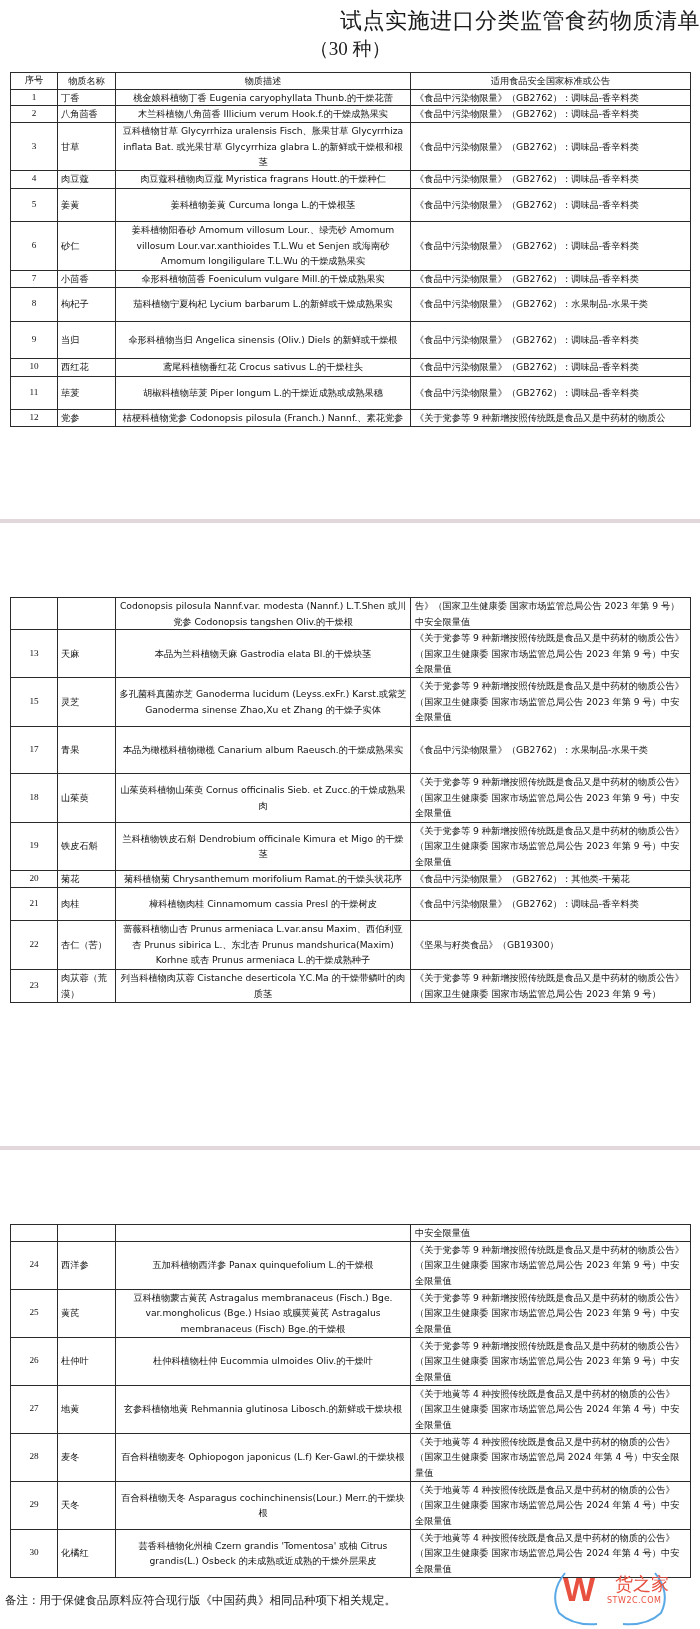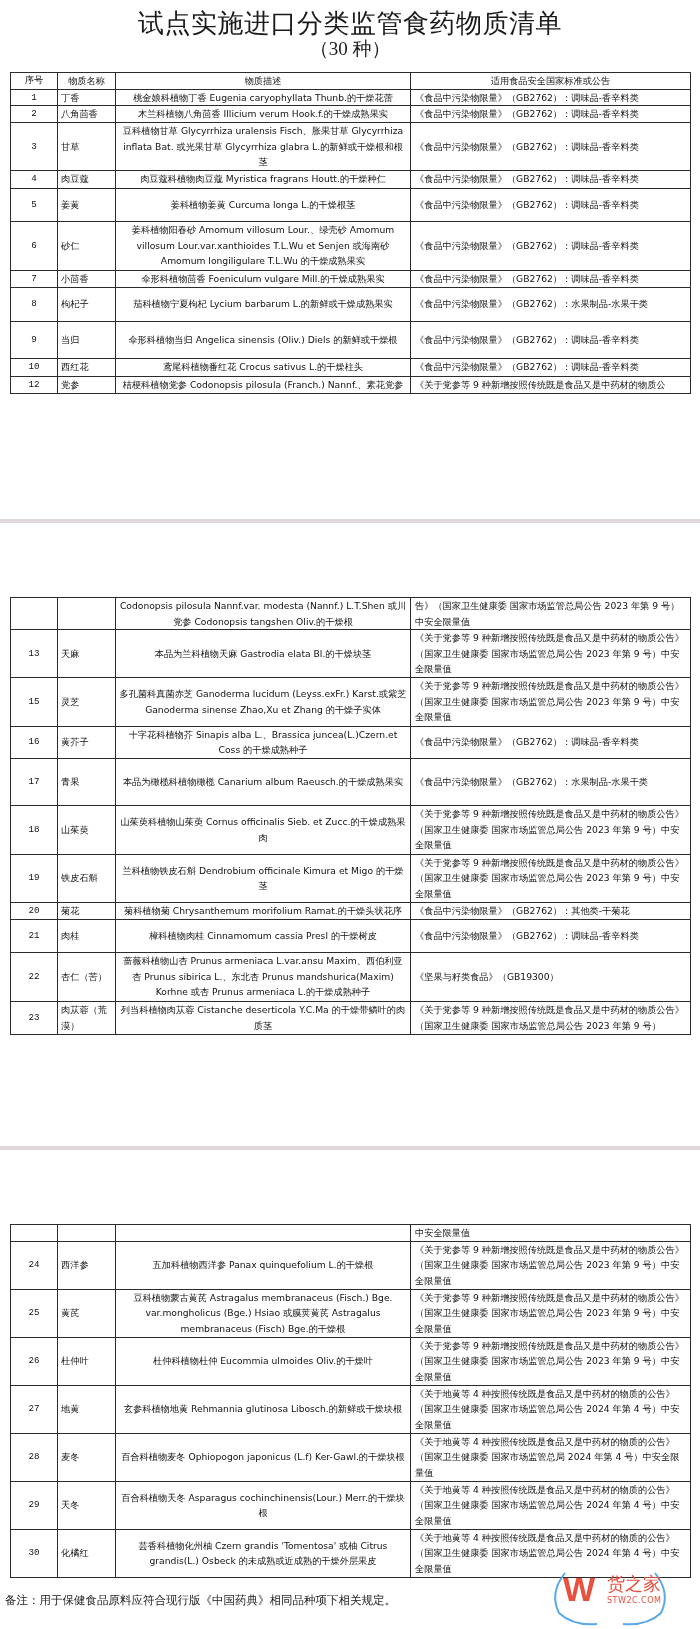--- a/index.html
+++ b/index.html
@@ -1,33 +1,33 @@
 <!DOCTYPE html>
 <html><head>
 <meta charset="utf-8">
 <style>
   html, body { margin:0; padding:0; background:#ffffff; }
   body { width:700px; height:1629px; position:relative; overflow:hidden;
          font-family:"DejaVu Sans", "Liberation Sans", sans-serif; color:#111; }
   .title { position:absolute; left:0; width:700px; text-align:center; color:#1a1a1a; }
-  .t1 { top:6px; font-size:26px; letter-spacing:0.5px; }
+  .t1 { top:6px; font-size:22px; letter-spacing:0.5px;text-align:right; }
   .t2 { top:36px; font-size:19px; font-family:"Liberation Serif","DejaVu Serif",serif; }
   .sep { position:absolute; left:0; width:700px; height:4px; background:#e2d7da; }
   table { position:absolute; left:10px; width:680px; border-collapse:collapse; table-layout:fixed; }
   td, th { border:1px solid #2b2b2b; font-size:9.2px; line-height:15.5px; padding:0 3px; vertical-align:middle; font-weight:normal; }
-  td.c0, th.c0 { text-align:center; font-family:Liberation Mono, monospace;margin-top:29px; }
+  td.c0, th.c0 { text-align:center; font-family:Liberation Serif, serif;margin-top:29px; }
   td.c1, th.c1 { }
   td.c2, th.c2 { text-align:center; }
   td.c3 { text-align:left; padding-left:4px; }
   th.c3 { text-align:center; }
   col.k0 { width:47px; } col.k1 { width:58px; } col.k2 { width:295px; } col.k3 { width:280px; }
   .note { position:absolute; left:5px; top:1593px; font-size:11.5px; color:#222; }
   .wm { position:absolute; left:545px; top:1568px; width:130px; height:60px; }
   .wm .w { position:absolute; left:18px; top:2px; font-size:34px; font-weight:bold; color:#e8503f; font-family:"Liberation Sans",sans-serif; }
-  .wm .cn { position:absolute; left:62px; top:4px; font-size:18px; color:#e8503f; }
+  .wm .cn { position:absolute; left:70px; top:4px; font-size:18px; color:#e8503f; }
   .wm .url { position:absolute; left:62px; top:28px; font-size:8px; color:#e8503f; letter-spacing:0.5px; }
 </style>
 </head>
 <body>
 
 <div class="title t1">试点实施进口分类监管食药物质清单</div>
 <div class="title t2">（30 种）</div>
 
 <table id="tbl1" style="top:72px;">
   <colgroup>
@@ -98,20 +98,26 @@
         <td class="c1">当归</td>
         <td class="c2">伞形科植物当归 Angelica sinensis (Oliv.) Diels 的新鲜或干燥根</td>
         <td class="c3">《食品中污染物限量》（GB2762）：调味品-香辛料类</td>
       </tr>
       <tr style="height: 18px;">
         <td class="c0">10</td>
         <td class="c1">西红花</td>
         <td class="c2">鸢尾科植物番红花 Crocus sativus L.的干燥柱头</td>
         <td class="c3">《食品中污染物限量》（GB2762）：调味品-香辛料类</td>
       </tr>
+      <tr style="height: 33px;">
+        <td class="c0">11</td>
+        <td class="c1">荜茇</td>
+        <td class="c2">胡椒科植物荜茇 Piper longum L.的干燥近成熟或成熟果穗</td>
+        <td class="c3">《食品中污染物限量》（GB2762）：调味品-香辛料类</td>
+      </tr>
       <tr style="height: 17px;">
         <td class="c0">12</td>
         <td class="c1">党参</td>
         <td class="c2">桔梗科植物党参 Codonopsis pilosula (Franch.) Nannf.、素花党参</td>
         <td class="c3">《关于党参等 9 种新增按照传统既是食品又是中药材的物质公</td>
       </tr>
     </tbody>
 </table>
 
 <div class="sep" style="top:519px;"></div>
@@ -135,26 +141,20 @@
         <td class="c1">天麻</td>
         <td class="c2">本品为兰科植物天麻 Gastrodia elata Bl.的干燥块茎</td>
         <td class="c3">《关于党参等 9 种新增按照传统既是食品又是中药材的物质公告》（国家卫生健康委 国家市场监管总局公告 2023 年第 9 号）中安全限量值</td>
       </tr>
       <tr style="height: 49px;">
         <td class="c0">15</td>
         <td class="c1">灵芝</td>
         <td class="c2">多孔菌科真菌赤芝 Ganoderma lucidum (Leyss.exFr.) Karst.或紫芝 Ganoderma sinense Zhao,Xu et Zhang 的干燥子实体</td>
         <td class="c3">《关于党参等 9 种新增按照传统既是食品又是中药材的物质公告》（国家卫生健康委 国家市场监管总局公告 2023 年第 9 号）中安全限量值</td>
       </tr>
-      <tr style="height: 32px;">
-        <td class="c0">16</td>
-        <td class="c1">黄芥子</td>
-        <td class="c2">十字花科植物芥 Sinapis alba L.、Brassica juncea(L.)Czern.et Coss 的干燥成熟种子</td>
-        <td class="c3">《食品中污染物限量》（GB2762）：调味品-香辛料类</td>
-      </tr>
       <tr style="height: 47px;">
         <td class="c0">17</td>
         <td class="c1">青果</td>
         <td class="c2">本品为橄榄科植物橄榄 Canarium album Raeusch.的干燥成熟果实</td>
         <td class="c3">《食品中污染物限量》（GB2762）：水果制品-水果干类</td>
       </tr>
       <tr style="height: 49px;">
         <td class="c0">18</td>
         <td class="c1">山茱萸</td>
         <td class="c2">山茱萸科植物山茱萸 Cornus officinalis Sieb. et Zucc.的干燥成熟果肉</td>

